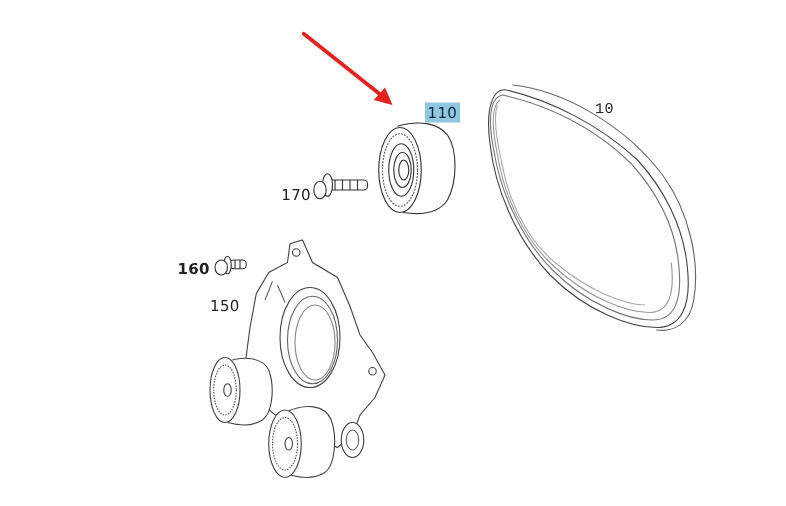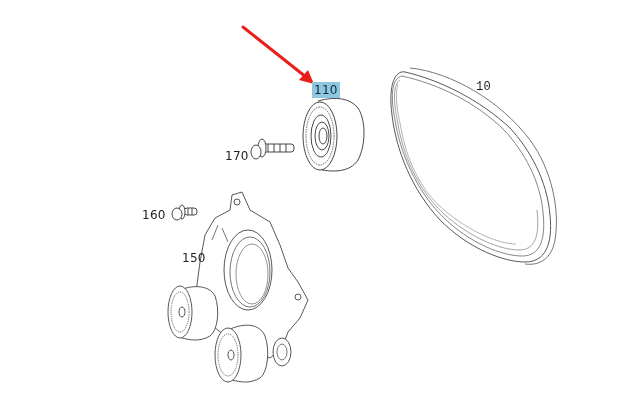--- a/index.html
+++ b/index.html
@@ -1,21 +1,21 @@
 <!DOCTYPE html>
 <html><head>
   <meta charset="utf-8">
   <style>
     html, body { margin: 0; padding: 0; background: #ffffff; }
     body { width: 629px; height: 405px; position: relative; overflow: hidden;
            font-family: "DejaVu Sans", sans-serif; }
     #canvas { position: absolute; left: 0; top: 0; width: 629px; height: 405px; }
     .callout { position: absolute; font-size: 12px; color: #222; line-height: 14px;
                letter-spacing: 0.3px; font-family: "DejaVu Sans", sans-serif; }
-    .callout.hl { padding: 1px 2px; color: #0d2a3a; }
+    .callout.hl { padding: 1px 2px; color: #0d2a3a; margin-left: 28px; }
   </style>
 </head>
 <body>
 
 <svg id="canvas" viewBox="0 0 629 405" xmlns="http://www.w3.org/2000/svg">
 
   <g>
     <line x1="243" y1="27" x2="306" y2="77" stroke="#e8201c" stroke-width="3" stroke-linecap="round"></line>
     <polygon points="314,84 299,80 308,70" fill="#e8201c"></polygon>
   </g>
@@ -75,14 +75,14 @@
     <ellipse cx="231" cy="355" rx="3" ry="5"></ellipse>
 
     <ellipse cx="282" cy="352" rx="9" ry="14"></ellipse>
     <ellipse cx="282" cy="352" rx="5" ry="8" stroke="#666"></ellipse>
   </g>
 </svg>
 
 <span class="callout" style="left:476px; top:80px;font-family:Liberation Mono, monospace;">10</span>
 <span class="callout hl" style="left:312px; top:82px; background:#8fc6e0;">110</span>
 <span class="callout" style="left:225px; top:149px;">170</span>
-<span class="callout" style="left:168px; top:251px;margin-left:14px;">150</span>
-<span class="callout" style="left:142px; top:208px;">160</span>
+<span class="callout" style="left:168px; top:238px;">150</span>
+<span class="callout" style="left:142px; top:208px;font-weight:bold;">160</span>
 
 </body></html>

